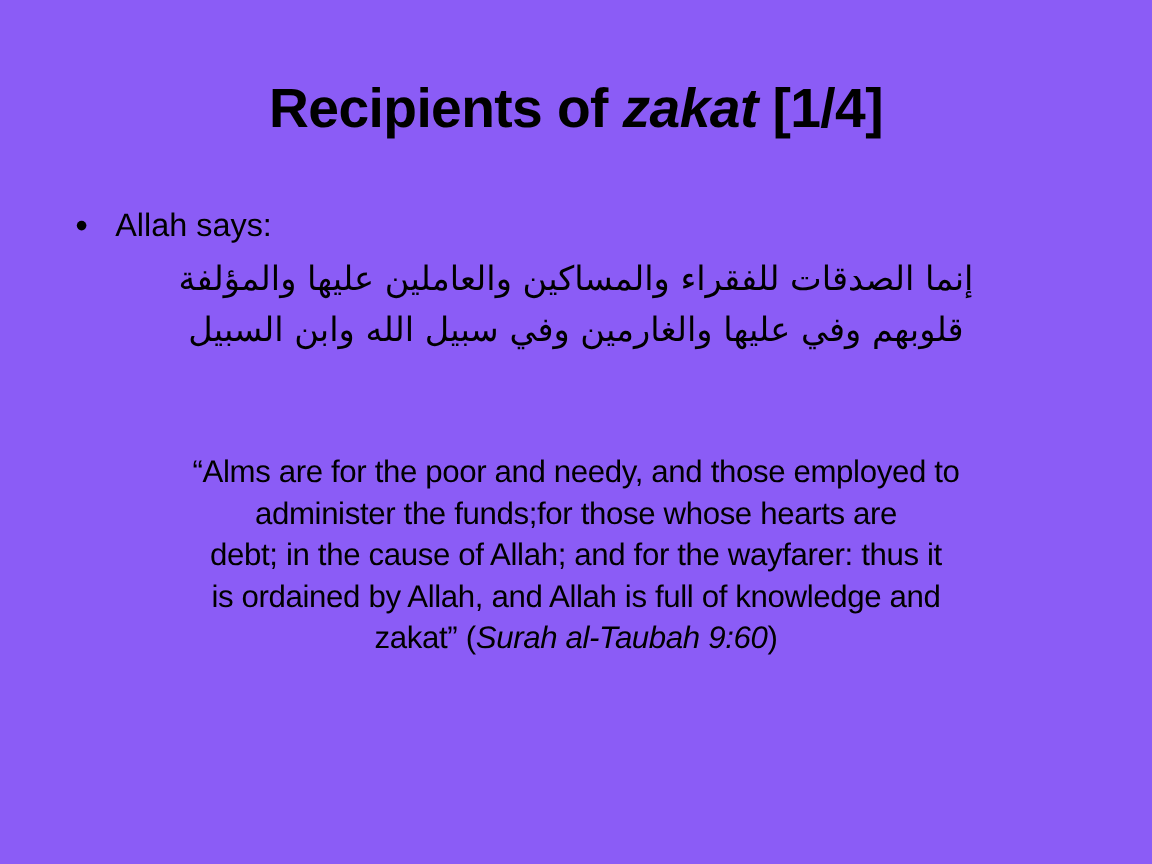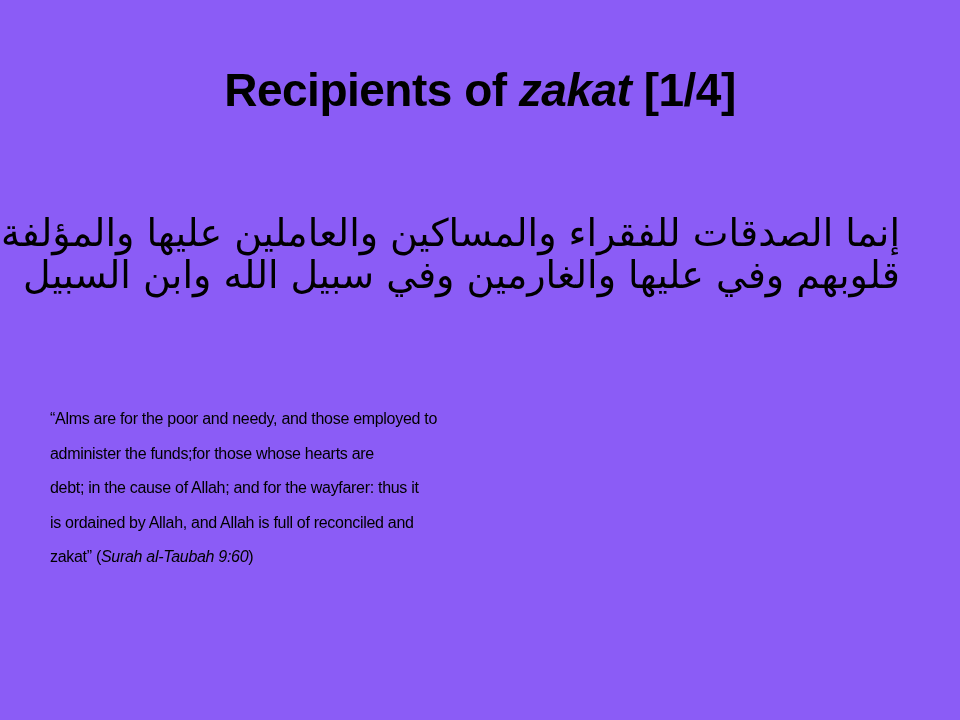--- a/index.html
+++ b/index.html
@@ -47,56 +47,60 @@
       background: #000;
       margin-right: 24px;
       margin-left: 6px;
     }
     .arabic {
       position: absolute;
       left: 60px; top: 212px;
       width: 840px;
       direction: rtl;
       font-family: "DejaVu Sans", sans-serif;
-      font-size: 38px;
+      font-size: 28px;
       line-height: 42px;
       text-align: center;
     }
     .arabic .line {
       display: block;
       white-space: nowrap;
     }
     .translation {
       position: absolute;
-      left: 50px; top: 402px;
+      left: 50px; top: 376px;
       width: 860px;
-      text-align: left;
-      font-size: 16px;
+      text-align: center;
+      font-size: 26px;
       line-height: 34.5px;
       letter-spacing: -0.3px;
     }
     .translation .line { display: block; white-space: nowrap; }
     .translation .ref { font-style: italic; }
   </style>
 </head>
 <body>
 
 <div class="slide">
 
   <div class="title">
     <span>Recipients of </span><span class="italic">zakat</span><span> [1/4]</span>
   </div>
 
+  <div class="bullet-row">
+    <span class="bullet-dot"></span>
+    <span>Allah says:</span>
+  </div>
 
   <div class="arabic" lang="ar">
     <span class="line">إنما الصدقات للفقراء والمساكين والعاملين عليها والمؤلفة</span>
     <span class="line">قلوبهم وفي عليها والغارمين وفي سبيل الله وابن السبيل</span>
   </div>
 
   <div class="translation">
     <span class="line">“Alms are for the poor and needy, and those employed to</span>
     <span class="line">administer the funds;for those whose hearts are</span>
     <span class="line">debt; in the cause of Allah; and for the wayfarer: thus it</span>
-    <span class="line">is ordained by Allah, and Allah is full of reconciled and</span>
+    <span class="line">is ordained by Allah, and Allah is full of knowledge and</span>
     <span class="line"><span>zakat” (</span><span class="ref">Surah al-Taubah 9:60</span><span>)</span></span>
   </div>
 
 </div>
 
 </body></html>

